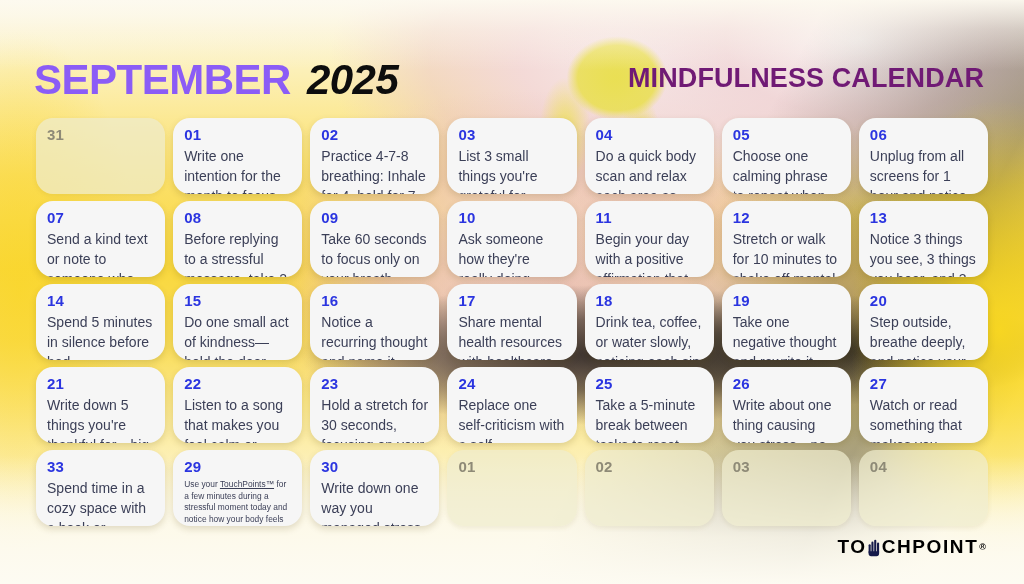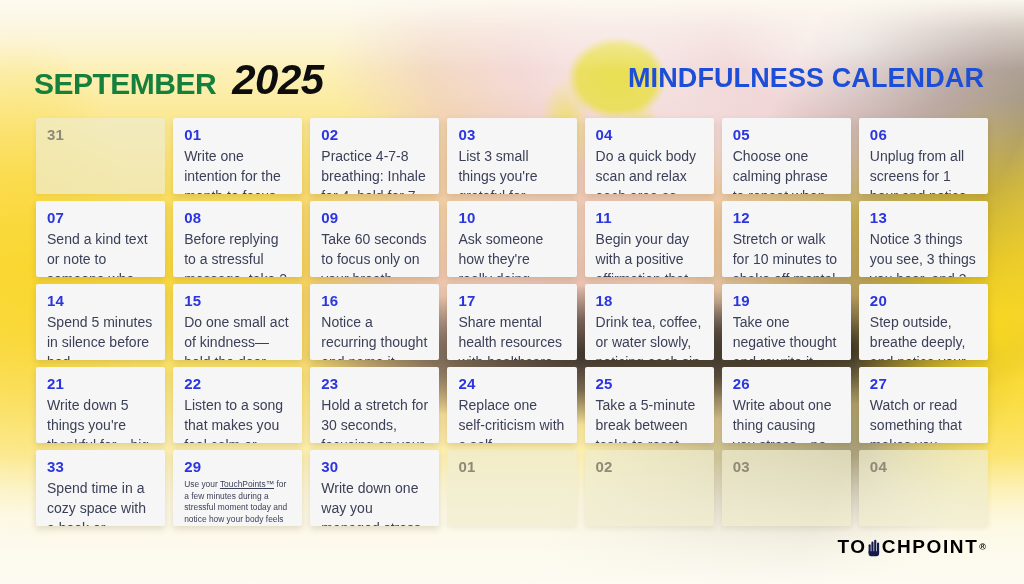--- a/index.html
+++ b/index.html
@@ -148,58 +148,58 @@
   }
   .title-left {
     position: absolute;
     left: 34px; top: 0;
     display: flex;
     align-items: baseline;
     gap: 16px;
     white-space: nowrap;
   }
   .title-month {
-    font-size: 30px;
+    font-size: 42px;
     font-weight: 800;
     letter-spacing: -0.5px;
-    color: #15803d;
+    color: #8b5cf6;
   }
   .title-year {
     font-size: 42px;
     font-weight: 700;
     font-style: italic;
     letter-spacing: -0.5px;
     color: #0d0d0d;
   }
   .title-right {
     position: absolute;
     right: 40px; top: 7px;
     font-size: 27px;
     font-weight: 800;
     letter-spacing: 0.1px;
-    color: #1d4ed8;
+    color: #701a75;
     white-space: nowrap;
   }
 
   
   .grid {
     position: absolute;
     left: 36px;
     top: 118px;
     width: 952px;
     display: grid;
     grid-template-columns: repeat(7, 1fr);
     column-gap: 8px;
     row-gap: 7px;
   }
 
   .cell {
     position: relative;
     height: 76px;
-    border-radius: 2px;
+    border-radius: 17px;
     padding: 9px 11px 8px 11px;
     overflow: hidden;
   }
 
   
   .cell.active {
     background: #f6f6f6;
     box-shadow: 0 3px 7px rgba(90,70,10,0.18);
   }
   

